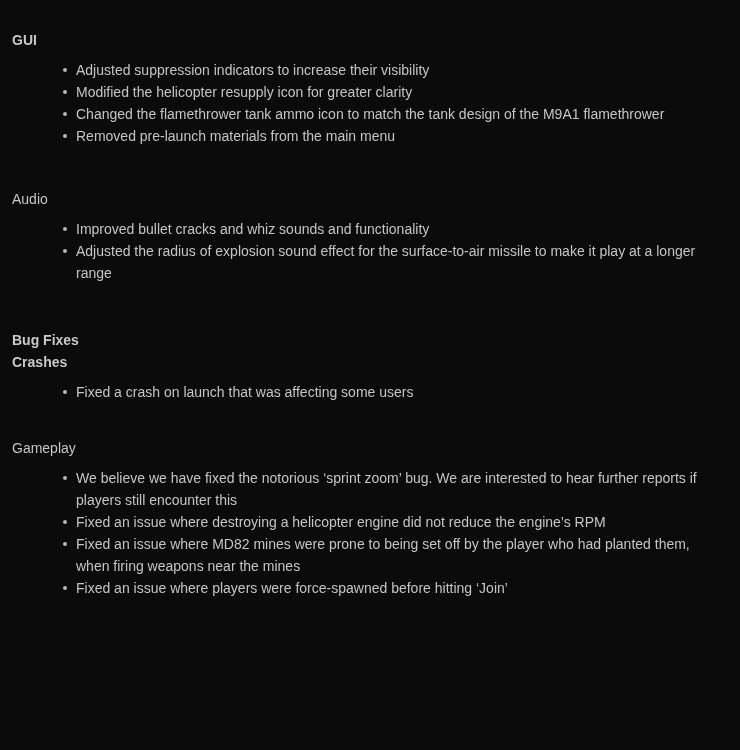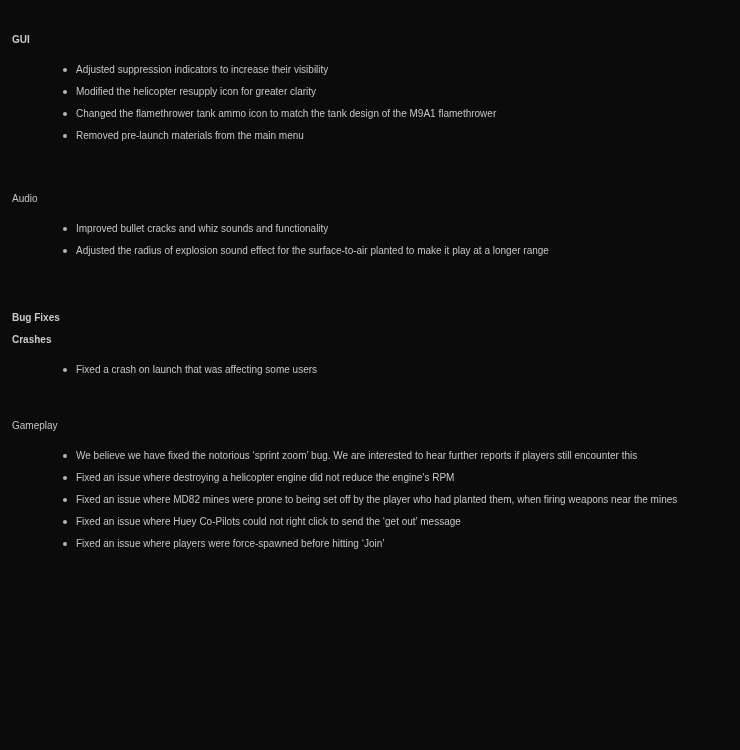--- a/index.html
+++ b/index.html
@@ -13,21 +13,21 @@
     overflow: hidden;
   }
   .page {
     box-sizing: border-box;
     width: 740px;
     height: 750px;
     padding: 29px 24px 0 12px;
     display: flex;
     flex-direction: column;
     font-family: "Liberation Sans", "DejaVu Sans", sans-serif;
-    font-size: 10px;
+    font-size: 14px;
     line-height: 22px;
     color: #c5c5c5;
   }
   .heading {
     margin: 0;
     font-weight: 400;
   }
   .bold {
     font-weight: 700;
     color: #c9c9c9;
@@ -68,35 +68,34 @@
     <li>Adjusted suppression indicators to increase their visibility</li>
     <li>Modified the helicopter resupply icon for greater clarity</li>
     <li>Changed the flamethrower tank ammo icon to match the tank design of the M9A1 flamethrower</li>
     <li>Removed pre-launch materials from the main menu</li>
   </ul>
 
   <div class="heading mt33">Audio</div>
 
   <ul class="list mt22">
     <li>Improved bullet cracks and whiz sounds and functionality</li>
-    <li>Adjusted the radius of explosion sound effect for the surface-to-air planted to make it play at a longer range</li>
+    <li>Adjusted the radius of explosion sound effect for the surface-to-air missile to make it play at a longer range</li>
   </ul>
 
   <div class="mt37">
     <div class="heading bold">Bug Fixes</div>
     <div class="heading bold">Crashes</div>
   </div>
 
   <ul class="list mt16">
     <li>Fixed a crash on launch that was affecting some users</li>
   </ul>
 
   <div class="heading mt59">Gameplay</div>
 
   <ul class="list mt17">
     <li>We believe we have fixed the notorious ‘sprint zoom’ bug. We are interested to hear further reports if players still encounter this</li>
     <li>Fixed an issue where destroying a helicopter engine did not reduce the engine’s RPM</li>
     <li>Fixed an issue where MD82 mines were prone to being set off by the player who had planted them, when firing weapons near the mines</li>
-    <li>Fixed an issue where Huey Co-Pilots could not right click to send the ‘get out’ message</li>
     <li>Fixed an issue where players were force-spawned before hitting ‘Join’</li>
   </ul>
 
 </div>
 
 </body></html>

